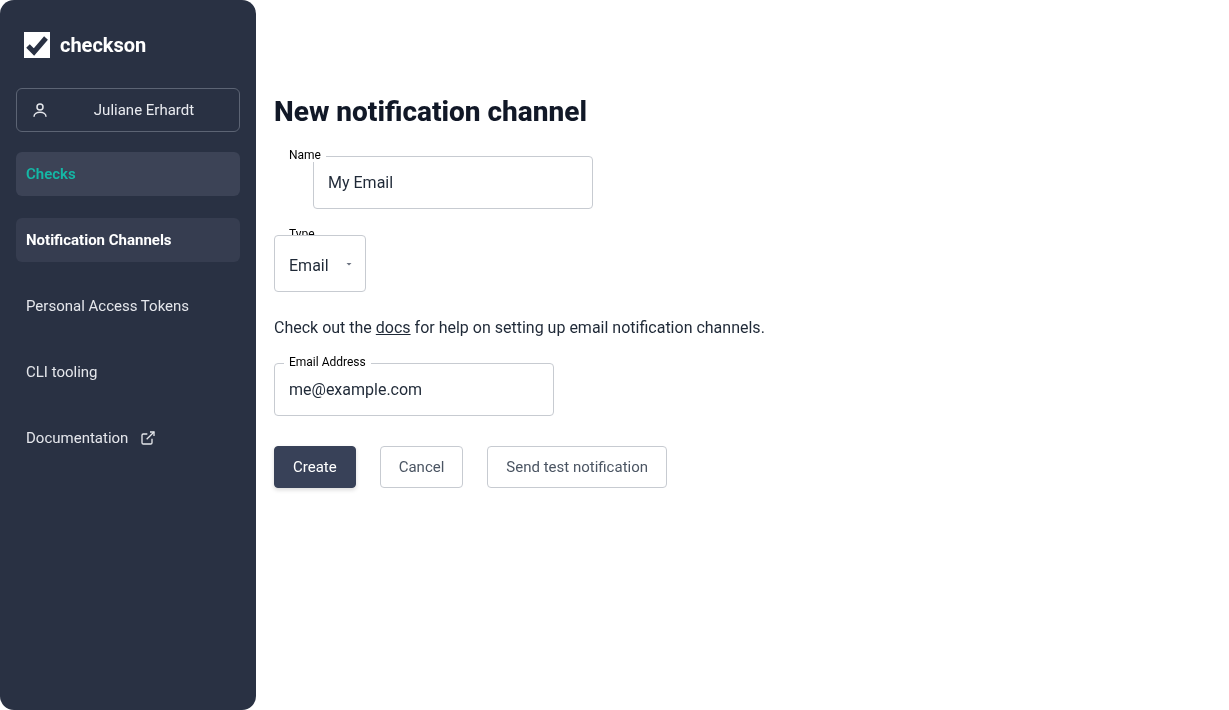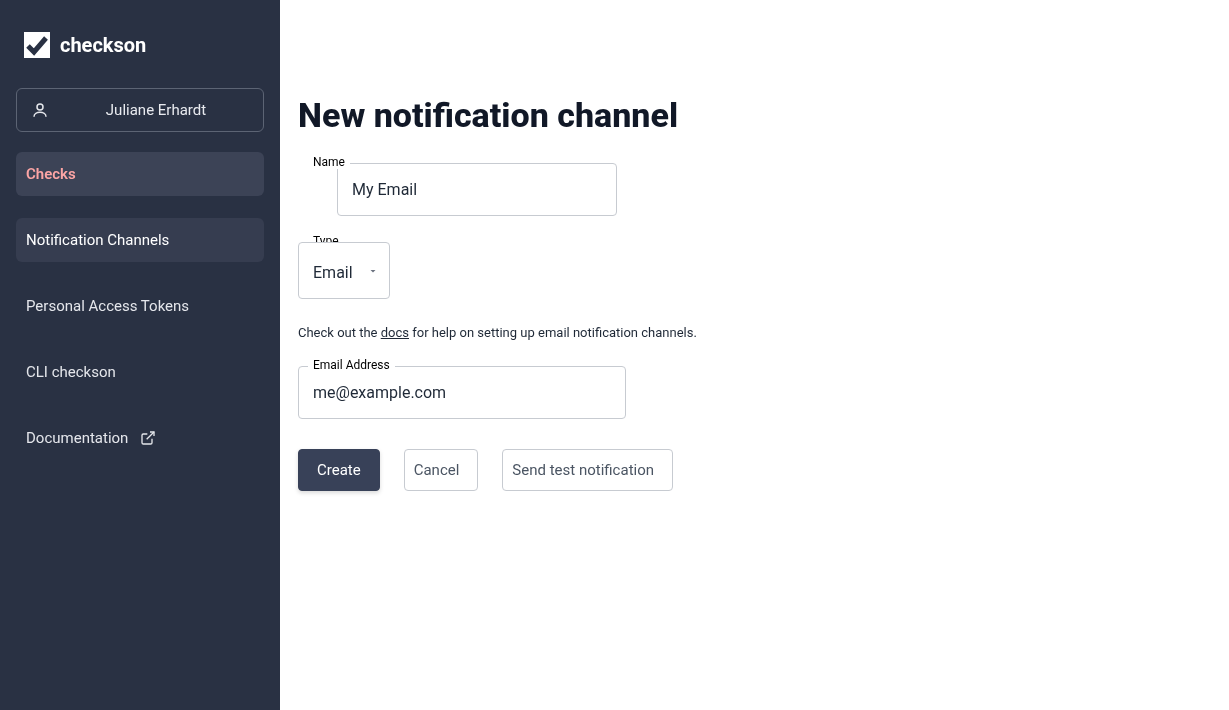--- a/index.html
+++ b/index.html
@@ -10,25 +10,26 @@
     body {
       font-family: -apple-system, BlinkMacSystemFont, "Segoe UI", Roboto, Helvetica, Arial, sans-serif;
       display: flex;
       height: 710px;
       width: 1229px;
       overflow: hidden;
       background: #fff;
       color: #1f2937;
     }
     .sidebar {
-      width: 280px;
+      width: 256px;
       background: #293143;
       color: #fff;
       padding: 24px 16px;
       flex-shrink: 0;
+      border-radius: 14px;
     }
     .logo-row {
       display: flex;
       align-items: center;
       gap: 10px;
       padding: 8px;
       margin-bottom: 22px;
     }
     .logo-box {
       width: 26px;
@@ -70,37 +71,37 @@
       color: #e4e6eb;
       cursor: pointer;
       margin-bottom: 22px;
       display: flex;
       align-items: center;
       gap: 8px;
     }
     .nav-item.active {
       background: #3c4356;
       font-weight: 600;
-      color: #fca5a5;
+      color: #14b8a6;
     }
     .nav-item.semi {
       background: #363d50;
-      font-weight: 400;
+      font-weight: 700;
       color: #fff;
     }
     .nav-item .ext-icon {
       margin-left: 4px;
     }
     .main {
       flex: 1;
       padding: 95px 18px 18px 18px;
       overflow: auto;
     }
     .page-title {
-      font-size: 34px;
+      font-size: 28px;
       font-weight: 800;
       color: #111827;
       margin-bottom: 28px;
     }
     .field {
       position: relative;
       margin-bottom: 26px;
       display: inline-block;
     }
     .field-input {
@@ -120,42 +121,42 @@
       background: #fff;
       padding: 0 5px;
       font-size: 12px;
       color: #000000;
     }
     .name-input {
       width: 280px;
       margin-left: 39px;
     }
     .email-input {
-      width: 328px;
+      width: 280px;
     }
     .select-wrap {
       border: 1px solid #c7cbd1;
       border-radius: 4px;
       padding: 20px 36px 16px 14px;
       font-size: 16px;
       position: relative;
       display: inline-flex;
       align-items: center;
       cursor: pointer;
       background: #fff;
     }
     .select-wrap .chev {
       position: absolute;
       right: 10px;
       top: 50%;
       transform: translateY(-50%);
       color: #6b7280;
     }
     .help-text {
-      font-size: 13px;
+      font-size: 16px;
       color: #1f2937;
       margin-bottom: 26px;
     }
     .help-text a {
       color: #1f2937;
       text-decoration: underline;
     }
     .button-row {
       display: flex;
       gap: 24px;
@@ -173,21 +174,20 @@
     .btn-primary {
       background: #384158;
       color: #fff;
       border-color: #384158;
       box-shadow: 0 2px 4px rgba(0,0,0,0.15);
     }
     .btn-outline {
       background: #fff;
       color: #4b5563;
       border: 1px solid #c7cbd1;
-      padding-left: 9px;
     }
     .row-block { display: block; }
   </style>
 </head>
 <body>
 
 <div class="sidebar">
   <div class="logo-row">
     <div class="logo-box">
       <svg width="26" height="26" viewBox="0 0 26 26">
@@ -209,21 +209,21 @@
   <div class="nav-item active">
     <span>Checks</span>
   </div>
   <div class="nav-item semi">
     <span>Notification Channels</span>
   </div>
   <div class="nav-item">
     <span>Personal Access Tokens</span>
   </div>
   <div class="nav-item">
-    <span>CLI checkson</span>
+    <span>CLI tooling</span>
   </div>
   <div class="nav-item">
     <span>Documentation</span>
     <svg class="ext-icon" width="16" height="16" viewBox="0 0 24 24" fill="none" stroke="#e4e6eb" stroke-width="2">
       <path d="M18 13v6a2 2 0 0 1-2 2H5a2 2 0 0 1-2-2V8a2 2 0 0 1 2-2h6"></path>
       <polyline points="15 3 21 3 21 9"></polyline>
       <line x1="10" y1="14" x2="21" y2="3"></line>
     </svg>
   </div>
 </div>

